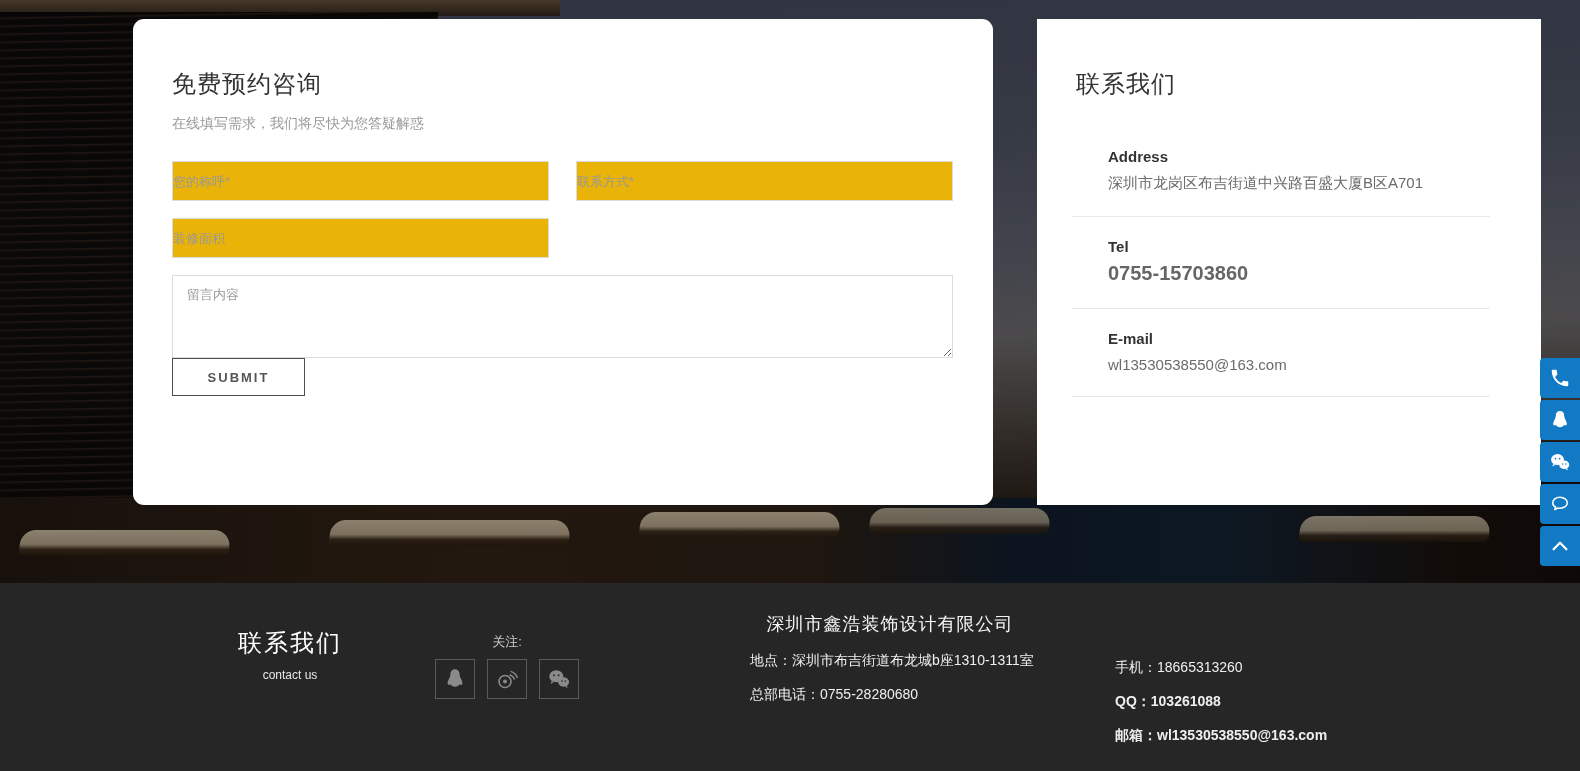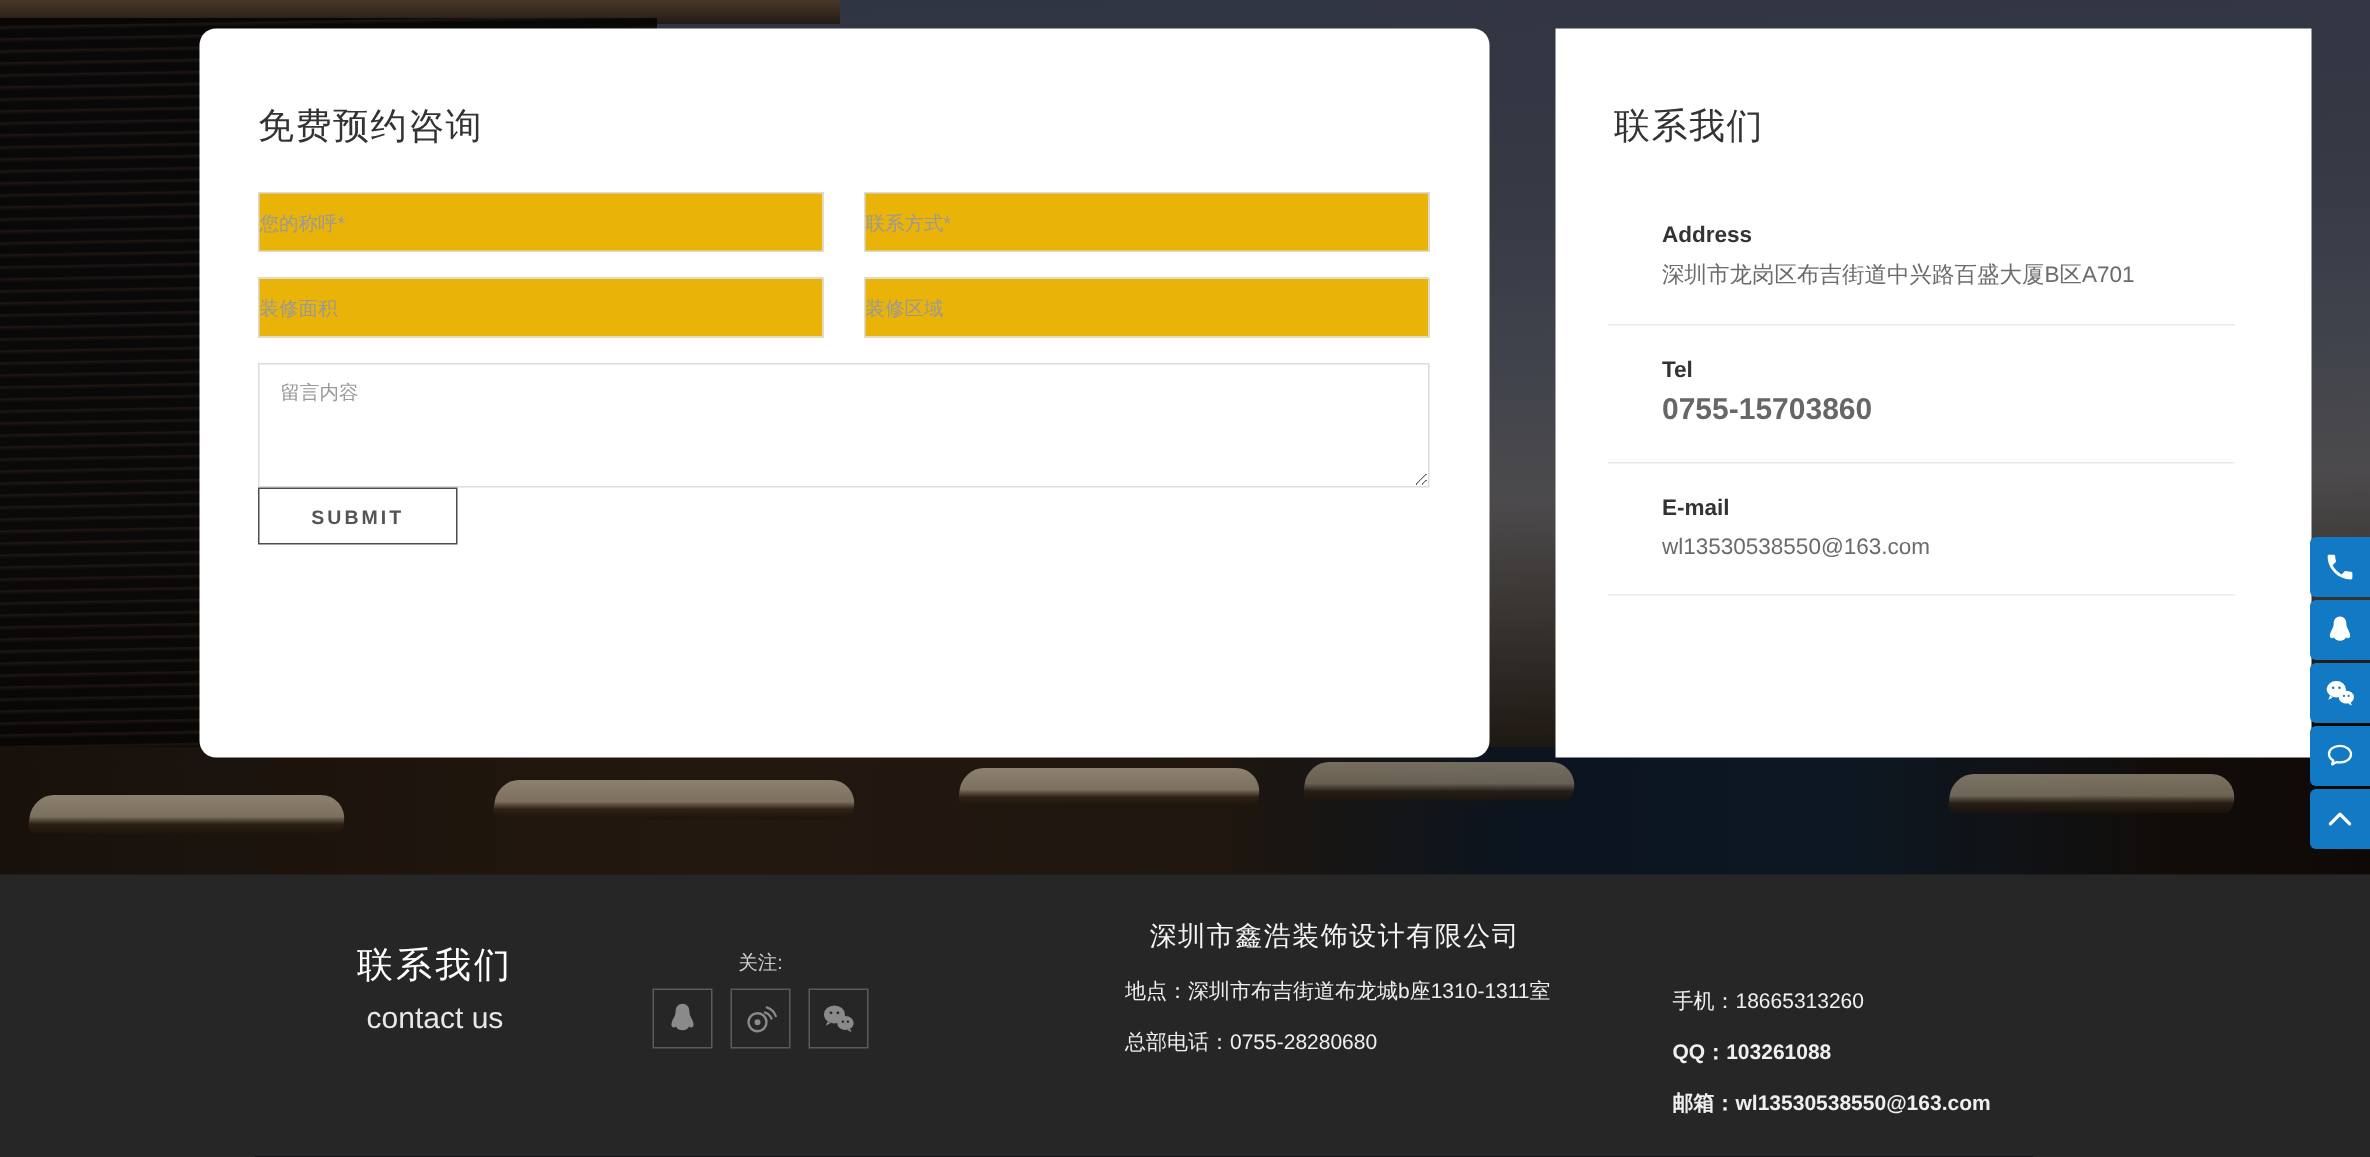--- a/index.html
+++ b/index.html
@@ -40,21 +40,21 @@
   
   .float-bar{position:absolute;right:0;top:358px;width:40px;z-index:20;}
   .float-btn{width:40px;height:40px;margin-bottom:2px;background:#127ac4;border:none;border-radius:4px 0 0 4px;display:flex;align-items:center;justify-content:center;cursor:pointer;padding:0;}
   .float-btn svg{width:22px;height:22px;}
   .float-btn .hole{fill:#127ac4;}
 
   
   footer{position:absolute;left:0;top:583px;width:1580px;height:188px;background:#262626;}
   .f-left{position:absolute;left:238px;top:44px;text-align:center;}
   .f-cn{font-size:24px;color:#fff;letter-spacing:2px;}
-  .f-en{margin-top:9px;font-size:20px;color:#e8e8e8;}
+  .f-en{margin-top:9px;font-size:12px;color:#e8e8e8;}
   .f-follow{position:absolute;left:435px;top:50px;text-align:center;}
   .f-follow-label{font-size:13px;color:#ccc;}
   .f-social{display:flex;gap:12px;margin-top:8px;}
   .social-box{width:40px;height:40px;border:1px solid #5a5a5a;background:transparent;display:flex;align-items:center;justify-content:center;cursor:pointer;padding:0;}
   .social-box svg{width:24px;height:24px;}
   .social-box .glyph{fill:#8a8a8a;}
   .social-box .stroke-glyph{stroke:#8a8a8a;fill:none;}
   .social-box .hole{fill:#262626;}
   .f-center{position:absolute;left:750px;top:29px;width:280px;}
   .f-company{font-size:18px;color:#f5f5f5;text-align:center;letter-spacing:1px;}
@@ -78,26 +78,26 @@
     <div class="chair" style="left:20px;top:530px;width:210px;"></div>
     <div class="chair" style="left:330px;top:520px;width:240px;"></div>
     <div class="chair" style="left:640px;top:512px;width:200px;"></div>
     <div class="chair" style="left:870px;top:508px;width:180px;opacity:.7;"></div>
     <div class="chair" style="left:1300px;top:516px;width:190px;opacity:.75;"></div>
     <div class="bg-dim"></div>
   </div>
 
   <section class="card card-booking">
     <h1 class="card-title">免费预约咨询</h1>
+    <p class="card-sub">在线填写需求，我们将尽快为您答疑解惑</p>
     <form class="booking">
       <div class="f-grid">
         <input type="text" placeholder="您的称呼*" style="">
         <input type="text" placeholder="联系方式*" style="">
         <input type="text" placeholder="装修面积" style="">
-        <input type="text" placeholder="装修区域" style="">
       </div>
       <textarea class="msg" placeholder="留言内容" style=""></textarea>
       <button class="submit-btn">SUBMIT</button>
     </form>
   </section>
 
   <aside class="card card-contact">
     <h1 class="card-title" style="padding-left:39px;">联系我们</h1>
     <div class="c-list">
       <div class="c-item">

